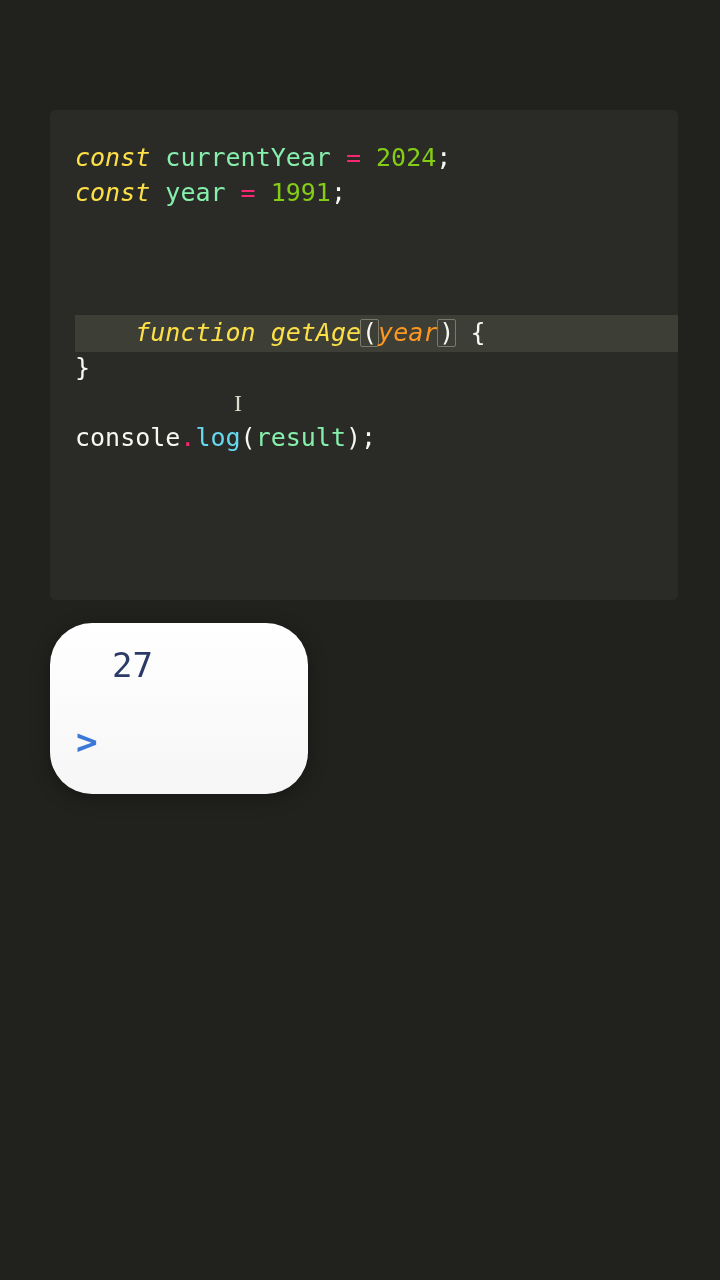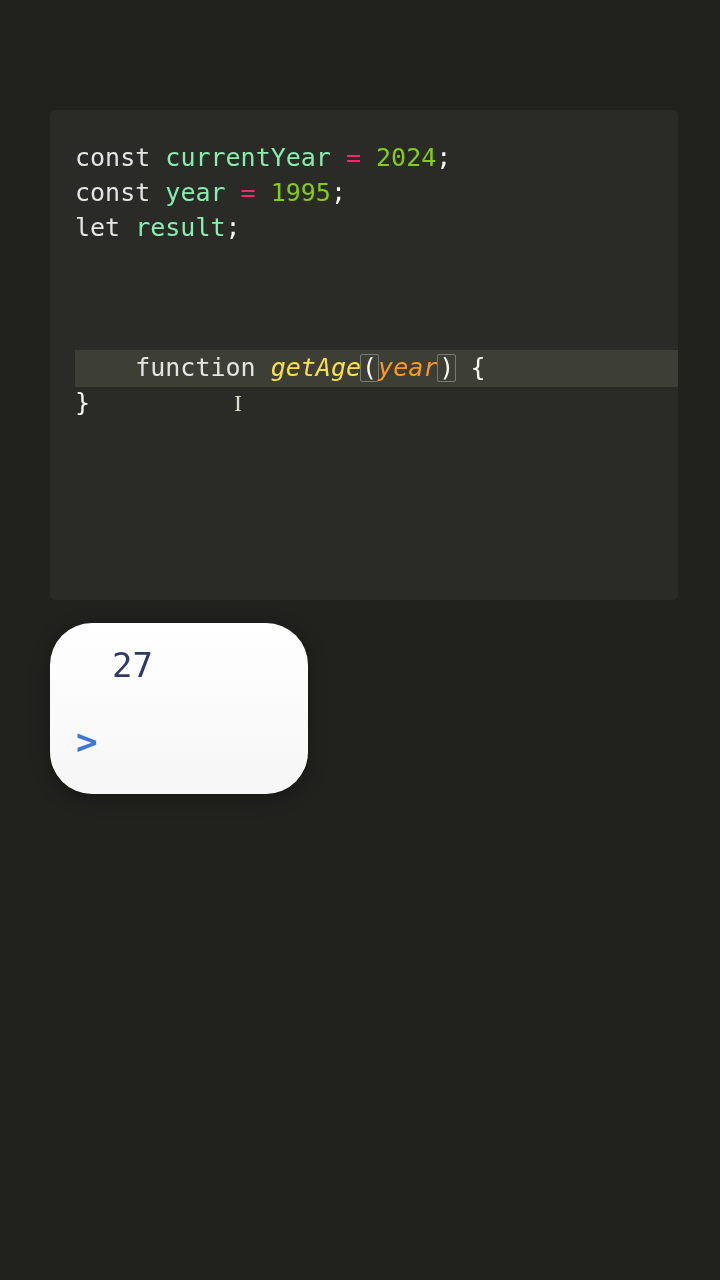--- a/index.html
+++ b/index.html
@@ -26,21 +26,21 @@
     .code-line { white-space: pre; position: relative; }
     .hl-line {
       position: absolute;
       left: 0; right: 0;
       background: rgba(70,72,62,0.7);
       height: 37px;
       z-index: 0;
     }
     .code-line > span { position: relative; z-index: 1; }
 
-    .tk-kw   { color: #e5e5e5; }
+    .tk-kw   { color: #fde047; font-style: italic; }
     .tk-var  { color: #86efac; }
     .tk-op   { color: #f92672; }
     .tk-num  { color: #84cc16; }
     .tk-pun  { color: #f8f8f2; }
     .tk-fn   { color: #fde047; font-style: italic; }
     .tk-prm  { color: #fd971f; font-style: italic; }
     .tk-obj  { color: #f8f8f2; }
     .tk-meth { color: #66d9ef; }
     .tk-dot  { color: #f92672; }
     .tk-br   { color: #f8f8f2; }
@@ -91,36 +91,36 @@
       margin-left: 4px;
     }
   </style>
 </head>
 <body>
 
 <div class="code-panel">
 
   <div class="code-line"><span class="tk-kw">const</span><span class="tk-pun"> </span><span class="tk-var">currentYear</span><span class="tk-op"> = </span><span class="tk-num">2024</span><span class="tk-pun">;</span></div>
 
-  <div class="code-line"><span class="tk-kw">const</span><span class="tk-pun"> </span><span class="tk-var">year</span><span class="tk-op"> = </span><span class="tk-num">1995</span><span class="tk-pun">;</span></div>
+  <div class="code-line"><span class="tk-kw">const</span><span class="tk-pun"> </span><span class="tk-var">year</span><span class="tk-op"> = </span><span class="tk-num">1991</span><span class="tk-pun">;</span></div>
 
-  <div class="code-line"><span class="tk-kw">let</span><span class="tk-pun"> </span><span class="tk-var">result</span><span class="tk-pun">;</span></div>
 
   <div class="code-line">&nbsp;</div>
 
   <div class="code-line">
     <div class="hl-line"></div>
     <span class="tk-kw">function</span><span class="tk-pun"> </span><span class="tk-fn">getAge</span><span class="tk-br bracket">(</span><span class="tk-prm">year</span><span class="tk-br bracket">)</span><span class="tk-pun"> {</span></div>
 
 
   <div class="code-line"><span class="tk-pun">}</span></div>
 
   <div class="code-line">&nbsp;</div>
 
 
+  <div class="code-line"><span class="tk-obj">console</span><span class="tk-dot">.</span><span class="tk-meth">log</span><span class="tk-br">(</span><span class="tk-var">result</span><span class="tk-br">)</span><span class="tk-pun">;</span></div>
 
 </div>
 
 <div class="cursor-beam" style="left:234px; top:390px;">I</div>
 
 <div class="console-card">
   <div class="console-output">27</div>
   <div class="console-prompt">&gt;</div>
 </div>
 

